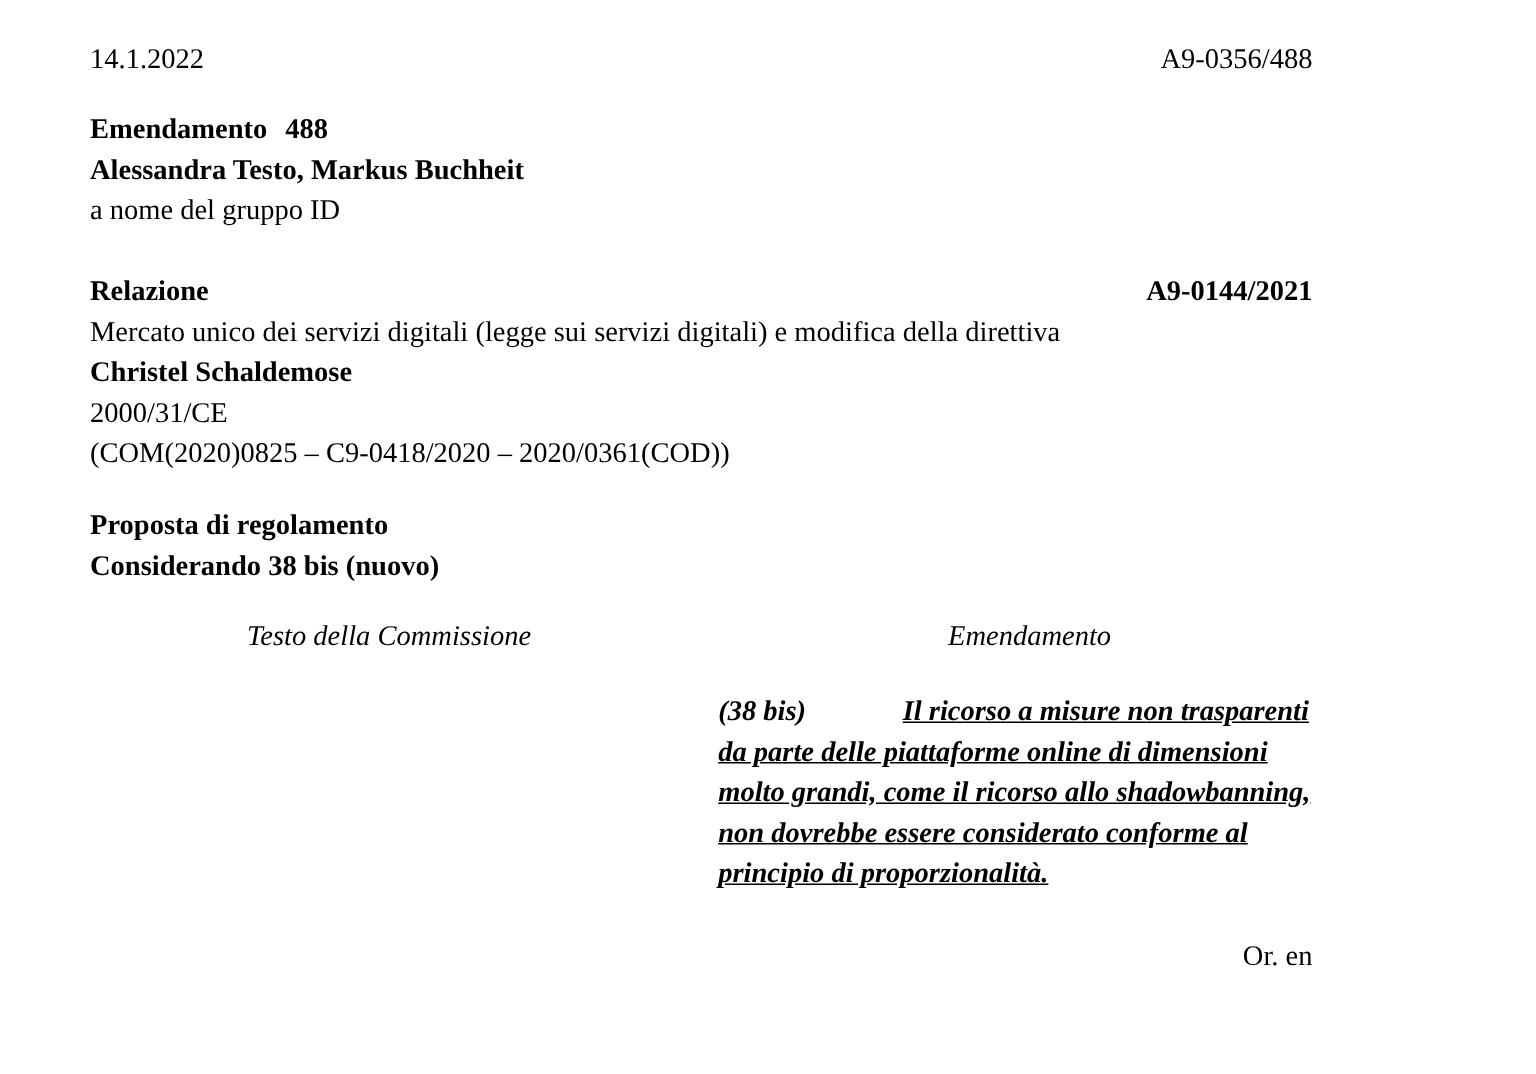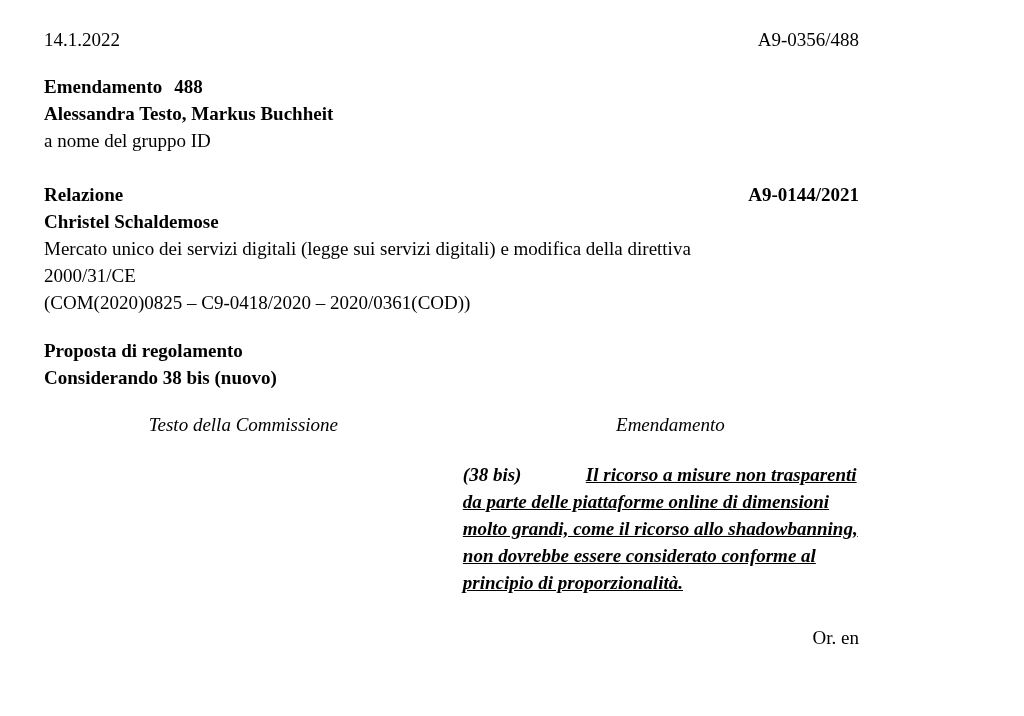--- a/index.html
+++ b/index.html
@@ -8,20 +8,21 @@
     width: 1024px;
     height: 716px;
     font-family: "Liberation Serif", "DejaVu Serif", serif;
     color: #000000;
     overflow: hidden;
   }
   .page {
     width: 968px;
     height: 716px;
     padding: 26px 109px 0 44px;
+    margin-left: 16px;
   }
   .line { font-size: 19px; line-height: 27px; }
   .bold { font-weight: bold; }
   .italic { font-style: italic; }
   .row {
     display: flex;
     justify-content: space-between;
     align-items: baseline;
   }
   .amendment-heading { margin-top: 20px; }
@@ -71,22 +72,22 @@
     <div class="line bold"><span>Emendamento</span><span class="amend-num">488</span></div>
     <div class="line bold">Alessandra Testo, Markus Buchheit</div>
     <div class="line">a nome del gruppo ID</div>
   </div>
 
   <div class="report-block">
     <div class="row line">
       <span class="bold">Relazione</span>
       <span class="bold">A9-0144/2021</span>
     </div>
+    <div class="line">Mercato unico dei servizi digitali (legge sui servizi digitali) e modifica della direttiva</div>
     <div class="line bold">Christel Schaldemose</div>
-    <div class="line">Mercato unico dei servizi digitali (legge sui servizi digitali) e modifica della direttiva</div>
     <div class="line">2000/31/CE</div>
     <div class="line">(COM(2020)0825 – C9-0418/2020 – 2020/0361(COD))</div>
   </div>
 
   <div class="subject-block">
     <div class="line bold">Proposta di regolamento</div>
     <div class="line bold">Considerando 38 bis (nuovo)</div>
   </div>
 
   <div class="columns-header">

